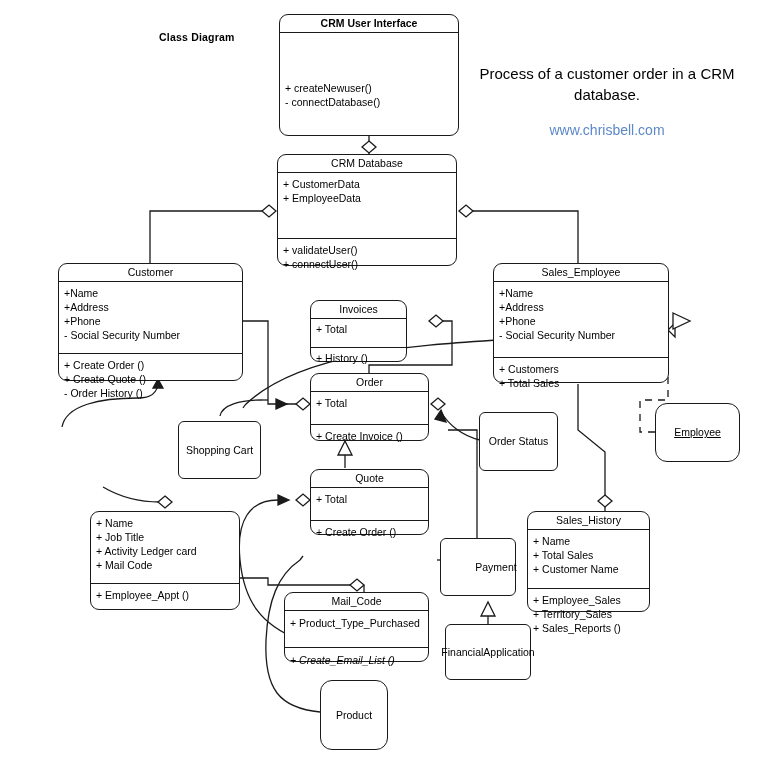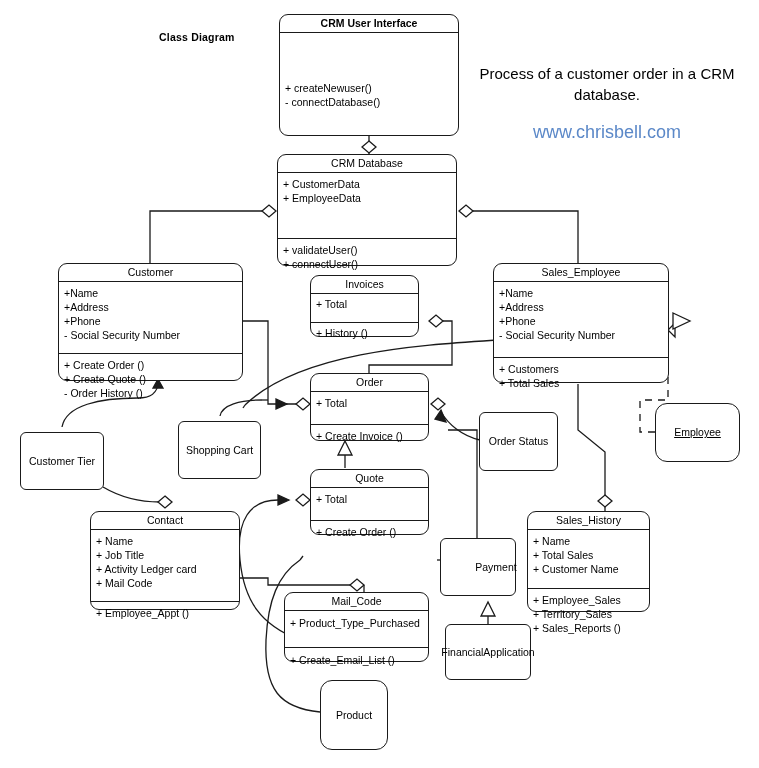--- a/index.html
+++ b/index.html
@@ -25,21 +25,21 @@
     border-radius:6px;display:flex;align-items:center;justify-content:center;text-align:center;
     font-size:10.5px;line-height:13px;padding:2px;
   }
   .plain.sq{border-radius:12px;}
   .plain .u{text-decoration:underline;}
 
   
   .ftext{position:absolute;}
   #title-label{font-size:10.5px;font-weight:bold;letter-spacing:.2px;}
   #caption{font-size:15px;line-height:21px;text-align:center;width:270px;}
-  #weblink{font-size:18px;text-align:center;width:270px;}
+  #weblink{font-size:14px;text-align:center;width:270px;}
 </style>
 </head>
 <body>
 
 <div id="canvas">
 
   <svg id="wires" viewBox="0 0 759 768">
     <g fill="none" stroke="#1a1a1a" stroke-width="1.3">
 
       <line x1="369" y1="136" x2="369" y2="141"></line>
@@ -150,21 +150,21 @@
       <div class="row">+Address</div>
       <div class="row">+Phone</div>
       <div class="row">- Social Security Number</div>
     </div>
     <div class="ops">
       <div class="row">+ Customers</div>
       <div class="row">+ Total Sales</div>
     </div>
   </div>
 
-  <div class="uml" id="invoices" style="left:310px;top:275px;width:109px;height:62px;">
+  <div class="uml" id="invoices" style="left:310px;top:300px;width:97px;height:62px;">
     <div class="cname">Invoices</div>
     <div class="attrs" style="height:22px;padding:3px 5px;">
       <div class="row">+ Total</div>
     </div>
     <div class="ops" style="padding:3px 5px;">
       <div class="row">+ History ()</div>
     </div>
   </div>
 
   <div class="uml" id="order" style="left:310px;top:373px;width:119px;height:68px;">
@@ -181,59 +181,55 @@
     <div class="cname">Quote</div>
     <div class="attrs" style="height:24px;padding:4px 5px;">
       <div class="row">+ Total</div>
     </div>
     <div class="ops" style="padding:4px 5px;">
       <div class="row">+ Create Order ()</div>
     </div>
   </div>
 
   <div class="uml" id="contact" style="left:90px;top:511px;width:150px;height:99px;">
-    <div class="cname">Contact</div>
     <div class="attrs" style="height:62px;">
       <div class="row">+ Name</div>
       <div class="row">+ Job Title</div>
       <div class="row">+ Activity Ledger card</div>
       <div class="row">+ Mail Code</div>
     </div>
     <div class="ops">
       <div class="row">+ Employee_Appt ()</div>
     </div>
   </div>
 
   <div class="uml" id="mail-code" style="left:284px;top:592px;width:145px;height:70px;">
     <div class="cname">Mail_Code</div>
     <div class="attrs" style="height:26px;padding:5px;">
       <div class="row">+ Product_Type_Purchased</div>
     </div>
-    <div class="ops" style="padding:5px;">
+    <div class="ops" style="padding:5px;font-style:italic;">
       <div class="row">+ Create_Email_List ()</div>
     </div>
   </div>
 
   <div class="uml" id="sales-history" style="left:527px;top:511px;width:123px;height:101px;">
     <div class="cname">Sales_History</div>
     <div class="attrs" style="height:49px;">
       <div class="row">+ Name</div>
       <div class="row">+ Total Sales</div>
       <div class="row">+ Customer Name</div>
     </div>
     <div class="ops">
       <div class="row">+ Employee_Sales</div>
       <div class="row">+ Territory_Sales</div>
       <div class="row">+ Sales_Reports ()</div>
     </div>
   </div>
 
-  <div class="plain" id="customer-tier" style="left:20px;top:432px;width:84px;height:58px;">
-    <span>Customer Tier</span>
-  </div>
 
   <div class="plain" id="order-status" style="left:479px;top:412px;width:79px;height:59px;">
     <span>Order Status</span>
   </div>
 
   <div class="plain" id="shopping-cart" style="left:178px;top:421px;width:83px;height:58px;">
     <span>Shopping Cart</span>
   </div>
 
   <div class="plain sq" id="employee" style="left:655px;top:403px;width:85px;height:59px;">

